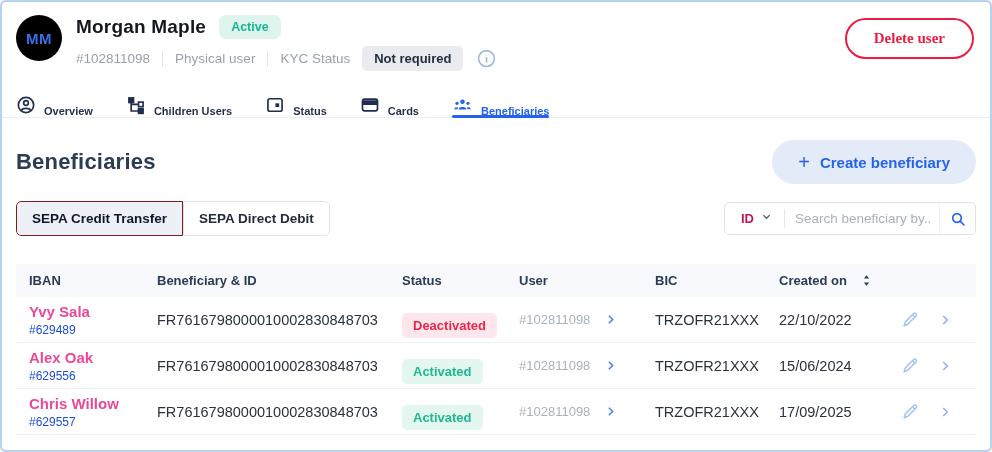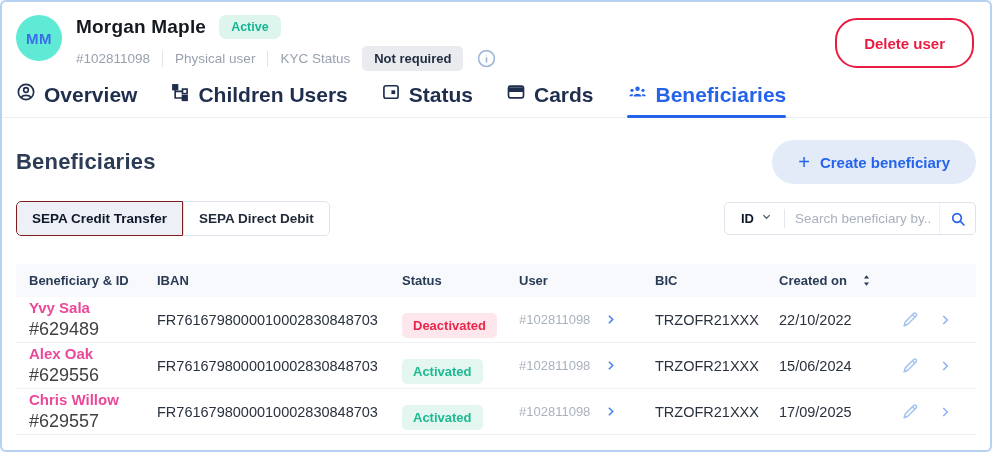--- a/index.html
+++ b/index.html
@@ -6,47 +6,47 @@
   html,body { background:#f4f7fb; font-family:"Liberation Sans", sans-serif; }
   .frame {
     width:992px; height:452px; background:#ffffff;
     border:2px solid #b5d2f3; border-radius:6px; overflow:hidden;
   }
 
   
   .header { display:flex; justify-content:space-between; align-items:flex-start; padding:13px 16px 0 14px; }
   .header-left { display:flex; gap:14px; }
   .avatar {
-    width:46px; height:46px; border-radius:50%; background:#5eead4;
+    width:46px; height:46px; border-radius:50%; background:#000000;
     color:#3b6ee8; font-weight:bold; font-size:15px;
     display:flex; align-items:center; justify-content:center; letter-spacing:.5px;
   }
   .name-row { display:flex; align-items:center; gap:13px; }
   .user-name { font-size:19px; font-weight:bold; color:#14181f; letter-spacing:.2px; }
   .badge-active {
     background:#ddf5ec; color:#17b795; font-size:12.5px; font-weight:bold;
     padding:5px 12px; border-radius:7px;text-align:center;
   }
   .meta-row { display:flex; align-items:center; gap:12px; margin-top:7px; font-size:13.5px; color:#98a1ad; }
   .meta-divider { width:1px; height:16px; background:#dfe4ea; }
   .badge-kyc {
     background:#e9ebee; color:#1e2b40; font-weight:bold; font-size:13px;
     padding:5px 12px; border-radius:5px;
   }
   .info-icon { display:inline-flex; margin-left:2px; cursor:pointer; }
   .btn-delete {
     margin-top:3px; background:#fff; border:2px solid #ea1d40; color:#ea1d40;
-    font-weight:bold; font-size:15px; padding:0 27px; height:50px; line-height:37px;
-    border-radius:22px; cursor:pointer; font-family:Liberation Sans, sans-serif;
+    font-weight:bold; font-size:15px; padding:0 27px; height:41px; line-height:37px;
+    border-radius:22px; cursor:pointer; font-family:Liberation Serif, serif;
   }
 
   
   .tabbar { display:flex; gap:33px; padding:0 14px; height:46px; border-bottom:1px solid #eaeff5; margin-top:1px; }
-  .tab { display:flex; align-items:center; gap:8px; position:relative; cursor:pointer;
-         font-size:21px; font-weight:bold; color:#1f2e4d; }
+  .tab { display:flex; align-items:flex-end; gap:8px; position:relative; cursor:pointer;
+         font-size:11px; font-weight:bold; color:#1f2e4d; }
   .tab svg { flex:0 0 auto; }
   .tab.active { color:#2563eb; }
   .tab.active::after { content:""; position:absolute; left:0; right:0; bottom:-1px; height:3px; background:#2563eb; border-radius:2px; }
 
   
   .content { padding:0 14px; }
   .section-head { display:flex; justify-content:space-between; align-items:center; margin-top:22px; }
   .section-title { font-size:22px; font-weight:bold; color:#2c3c55; letter-spacing:.2px; }
   .btn-create {
     display:flex; align-items:center; gap:10px; background:#e3ebf9; color:#2563eb;
@@ -56,36 +56,36 @@
   .plus { font-size:20px; font-weight:normal; line-height:1; }
 
   
   .toolbar { display:flex; justify-content:space-between; align-items:center; margin-top:17px; }
   .segmented { display:flex; border-radius:5px; overflow:hidden; }
   .seg { font-size:13.5px; font-weight:bold; padding:9px 15px; cursor:pointer; }
   .seg.active { background:#edf1f7; color:#0f172a; border:1px solid #7f1d1d; border-radius:5px 0 0 5px; }
   .seg.inactive { background:#fff; color:#222c3a; border:1px solid #dde3ea; border-radius:0 5px 5px 0; }
   .searchbox { display:flex; align-items:center; width:252px; height:33px; border:1px solid #dde3ea; border-radius:5px; background:#fff; }
   .search-selector { display:flex; align-items:flex-start; gap:7px; padding:0 12px 0 16px; cursor:pointer;
-                     font-size:13px; font-weight:bold; color:#0f172a; }
+                     font-size:13px; font-weight:bold; color:#be185d; }
   .search-vdiv { width:1px; height:19px; background:#e3e8ee; }
   .search-input { flex:1; border:none; outline:none; padding:0 8px 0 10px; font-size:13.5px; color:#333; font-family:inherit; min-width:0; }
   .search-input::placeholder { color:#a9b1bc; }
   .search-btn { display:flex; align-items:center; justify-content:center; width:36px; height:100%; cursor:pointer; border-left:1px solid #eef1f5; }
 
   
   .table { margin-top:28px; }
   .trow { display:grid; grid-template-columns:128px 245px 117px 136px 124px 122px 1fr;
           align-items:center; padding:0 10px 0 13px; }
   .thead { background:#f7f9fc; height:33px; font-size:13px; font-weight:bold; color:#2a3b55; border-radius:3px; }
   .th { display:flex; align-items:center; gap:14px; }
   .sort-icon { display:inline-flex; cursor:pointer; }
   .tbody .trow { height:46px; border-bottom:1px solid #edf1f6; background:#fff; }
   .cell-name .nm { font-size:15px; font-weight:bold; color:#ec4899; }
-  .cell-name .id { font-size:18px; color:#404040; margin-top:3px; }
+  .cell-name .id { font-size:12px; color:#1d4ed8; margin-top:3px; }
   .cell-iban, .cell-bic, .cell-date { font-size:14.5px; color:#2a323e; }
   .status-badge { display:inline-block; font-size:13px; font-weight:bold; padding:5px 11px; border-radius:5px;margin-top:12px; }
   .status-deactivated { background:#fde7ec; color:#e8274b; }
   .status-activated { background:#e4f6f0; color:#1db992; }
   .cell-user { display:flex; align-items:center; gap:14px; font-size:13px; color:#a9b1bc; }
   .cell-user .chev { display:inline-flex; cursor:pointer; }
   .cell-actions { justify-self:end; display:flex; align-items:center; gap:18px; padding-right:26px; }
   .icon-btn { display:inline-flex; cursor:pointer; background:none; border:none; padding:0; }
 </style>
 </head>
@@ -204,22 +204,22 @@
           <svg width="16" height="16" viewBox="0 0 24 24" fill="none" stroke="#2563eb" stroke-width="2.4">
             <circle cx="10.5" cy="10.5" r="6.5"></circle>
             <line x1="15.5" y1="15.5" x2="21" y2="21" stroke-linecap="round"></line>
           </svg>
         </div>
       </div>
     </div>
 
     <div class="table">
       <div class="trow thead">
+        <div class="th">IBAN</div>
         <div class="th">Beneficiary &amp; ID</div>
-        <div class="th">IBAN</div>
         <div class="th">Status</div>
         <div class="th">User</div>
         <div class="th">BIC</div>
         <div class="th">
           <span>Created on</span>
           <span class="sort-icon">
             <svg width="11" height="13" viewBox="0 0 16 20" fill="#2a3b55">
               <path d="M8 2l4 5H4z"></path>
               <path d="M8 18l-4-5h8z"></path>
             </svg>

